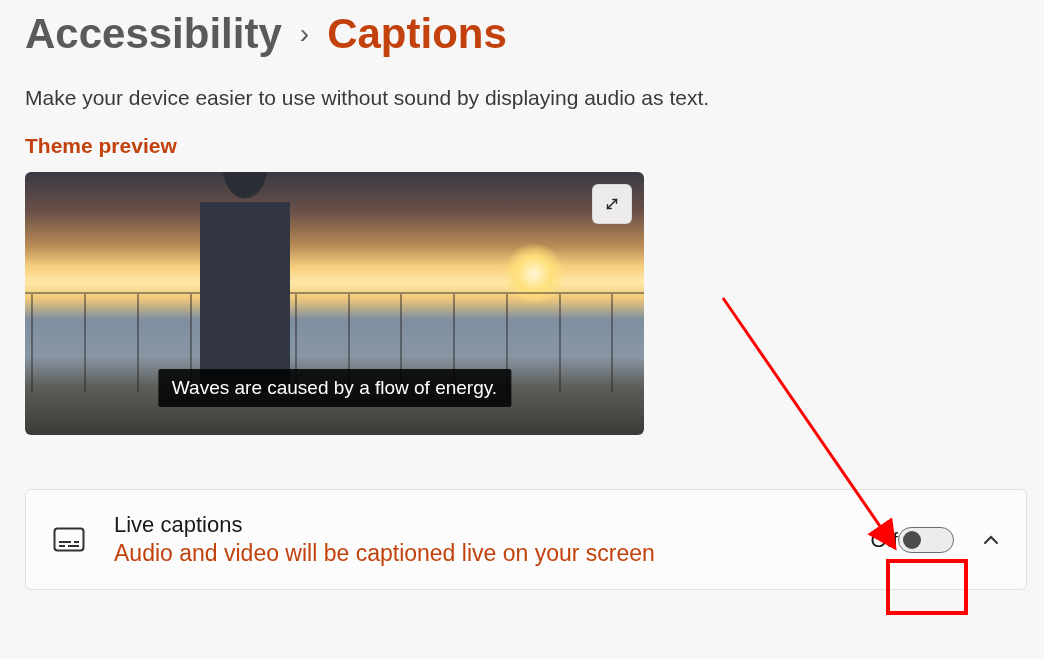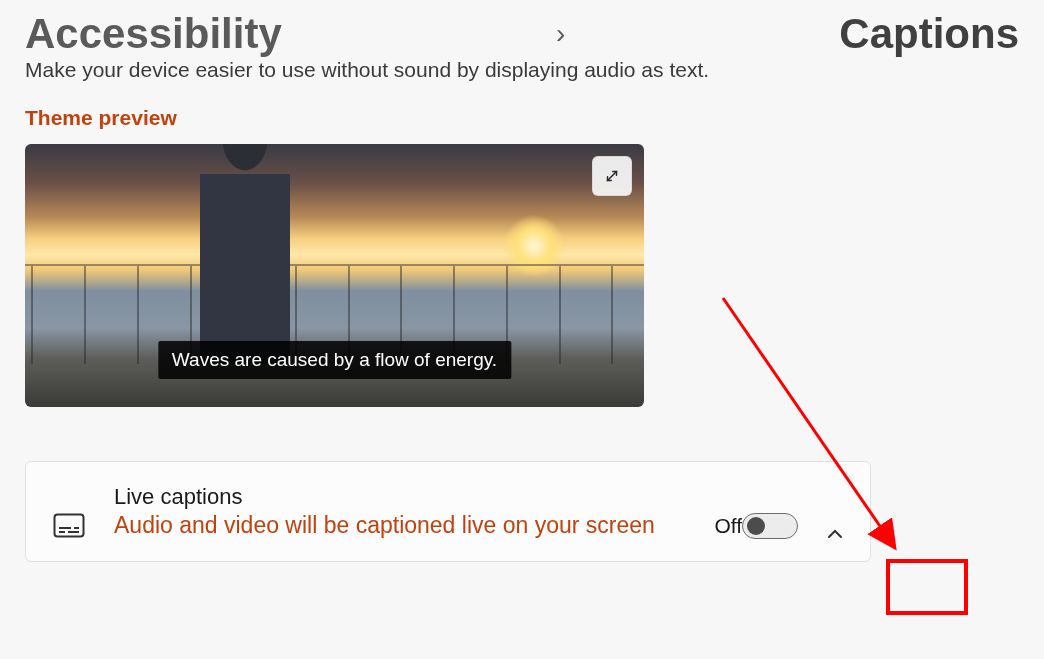--- a/index.html
+++ b/index.html
@@ -9,37 +9,37 @@
       color: #1a1a1a;
       width: 1044px;
       height: 659px;
       padding: 10px 25px;
       position: relative;
     }
     .breadcrumb {
       display: flex;
       align-items: center;
       gap: 18px;
-      justify-content: space-between;
+      margin-bottom: 28px;
     }
     .breadcrumb-parent {
       font-size: 42px;
       font-weight: 600;
       color: #5a5a5a;
       cursor: pointer;
     }
     .breadcrumb-sep {
       font-size: 28px;
       color: #5a5a5a;
       font-weight: 400;
     }
     .breadcrumb-current {
       font-size: 42px;
       font-weight: 600;
-      color: #404040;
+      color: #c2410c;
     }
     .page-desc {
       font-size: 21px;
       color: #3a3a3a;
       margin-bottom: 24px;
     }
     .preview-heading {
       font-size: 21px;
       font-weight: 600;
       color: #c2410c;
@@ -110,27 +110,27 @@
       bottom: 28px; left: 50%; transform: translateX(-50%);
       background: rgba(0,0,0,0.85);
       color: #fff;
       font-size: 19px;
       padding: 8px 14px;
       border-radius: 2px;
       white-space: nowrap;
     }
     .setting-card {
       margin-top: 50px;
-      width: 846px;
+      width: 1002px;
       border: 1px solid #e1e1e1;
       border-radius: 6px;
       background: #fcfcfc;
       padding: 22px 24px 22px 24px;
       display: flex;
-      align-items: flex-end;
+      align-items: center;
       gap: 26px;
     }
     .caption-icon-wrap {
       width: 38px; display:flex; justify-content:center;
     }
     .setting-text { flex: 1; }
     .setting-title { font-size: 22px; color: #1a1a1a; margin-bottom: 2px; }
     .setting-sub { font-size: 23px; color: #c2410c; }
     .toggle-area { display:flex; align-items:center; }
     .toggle-label { font-size: 21px; color: #1a1a1a; }

